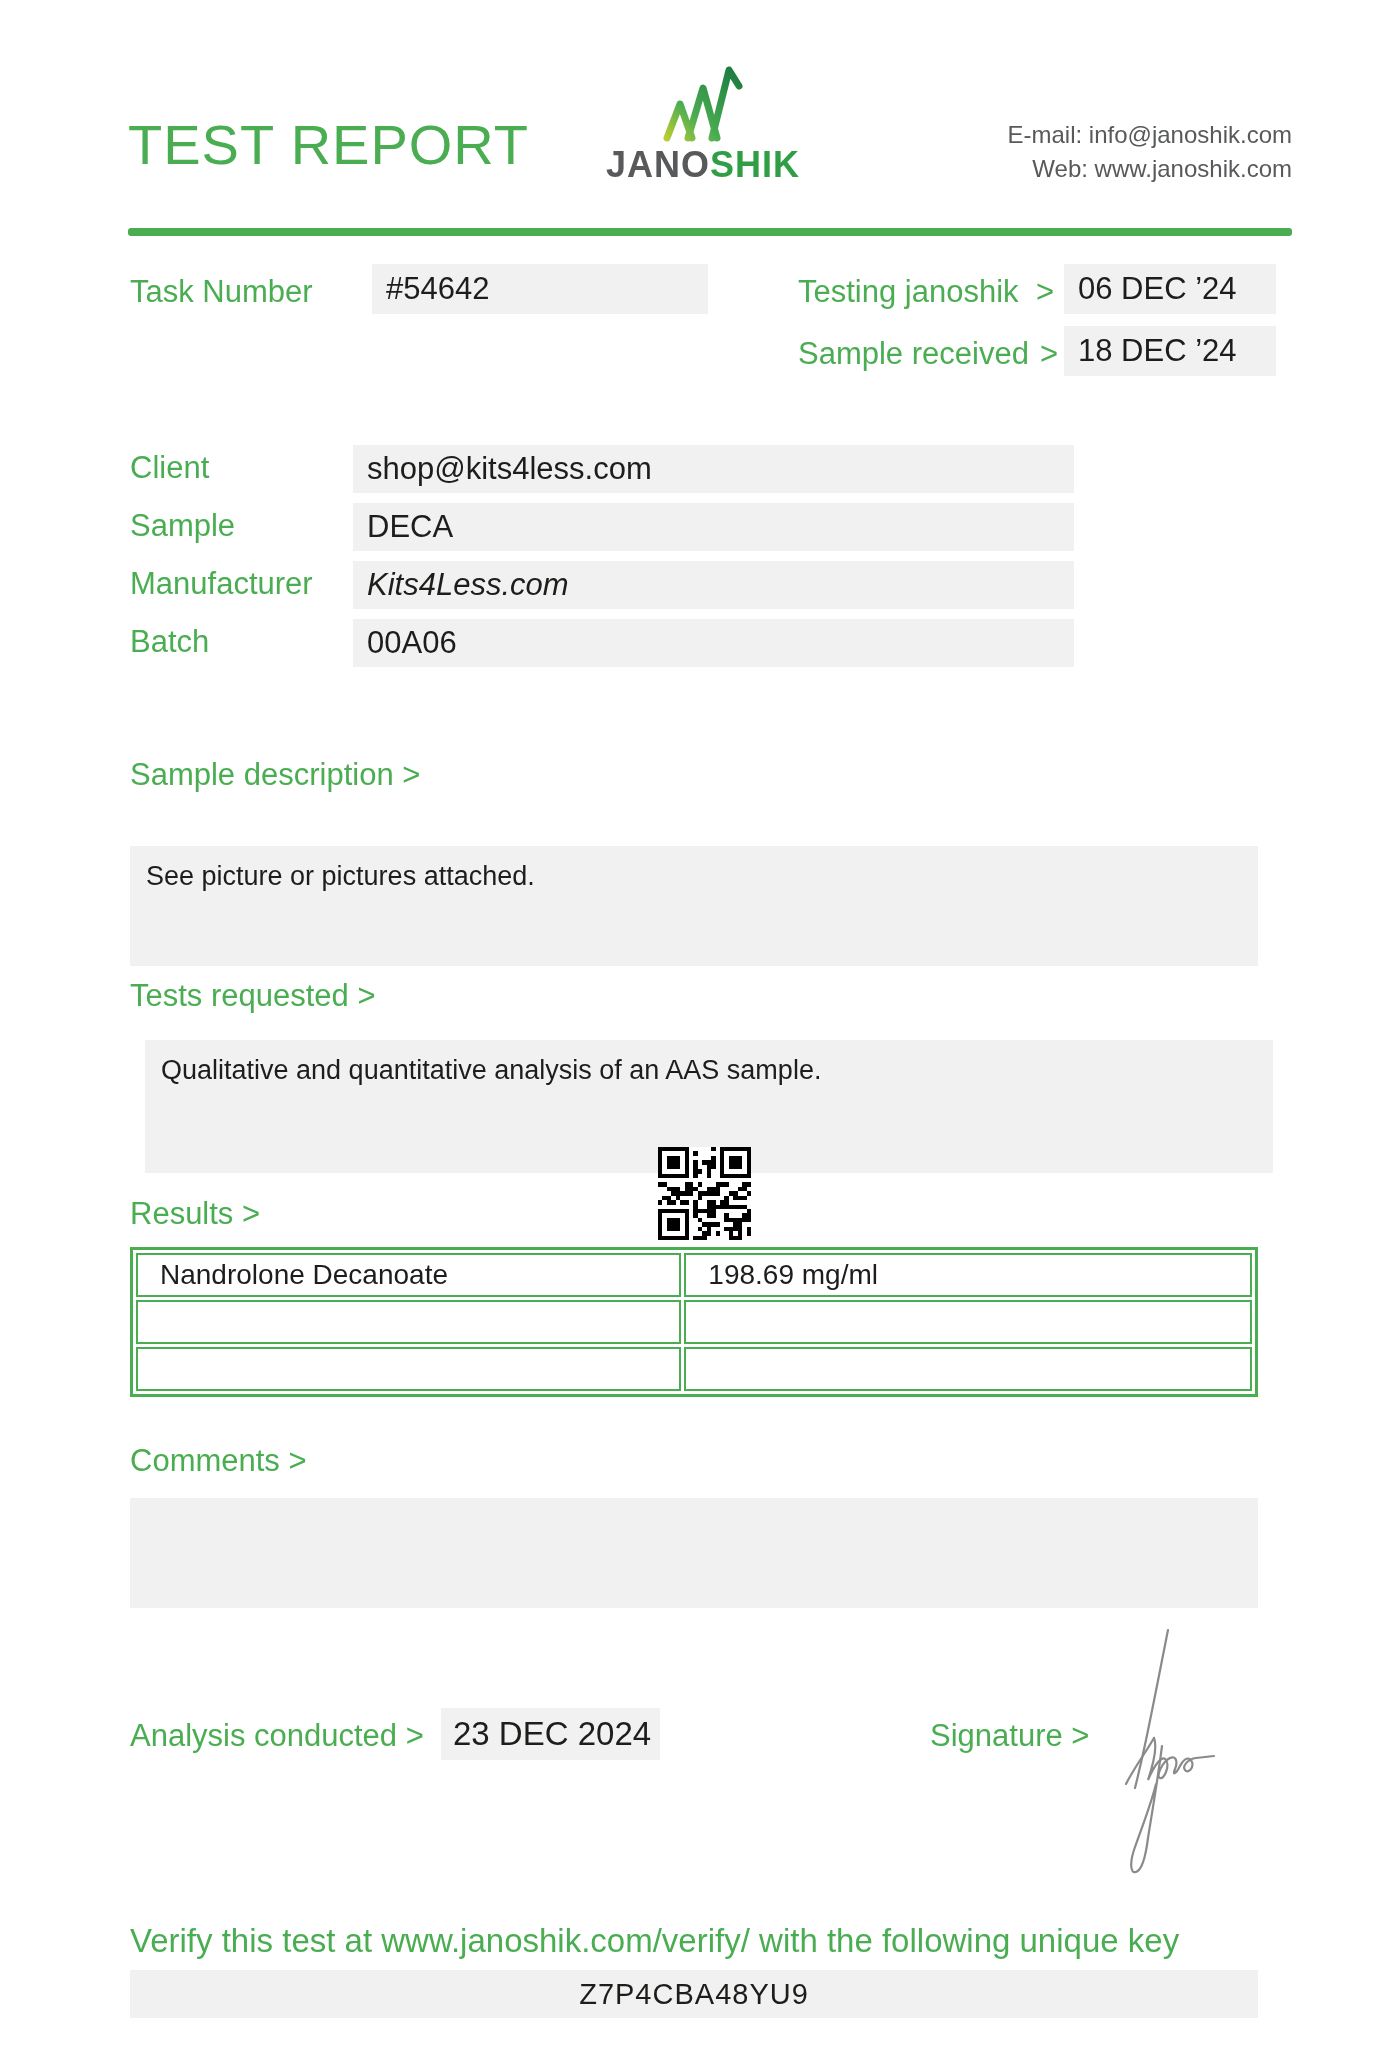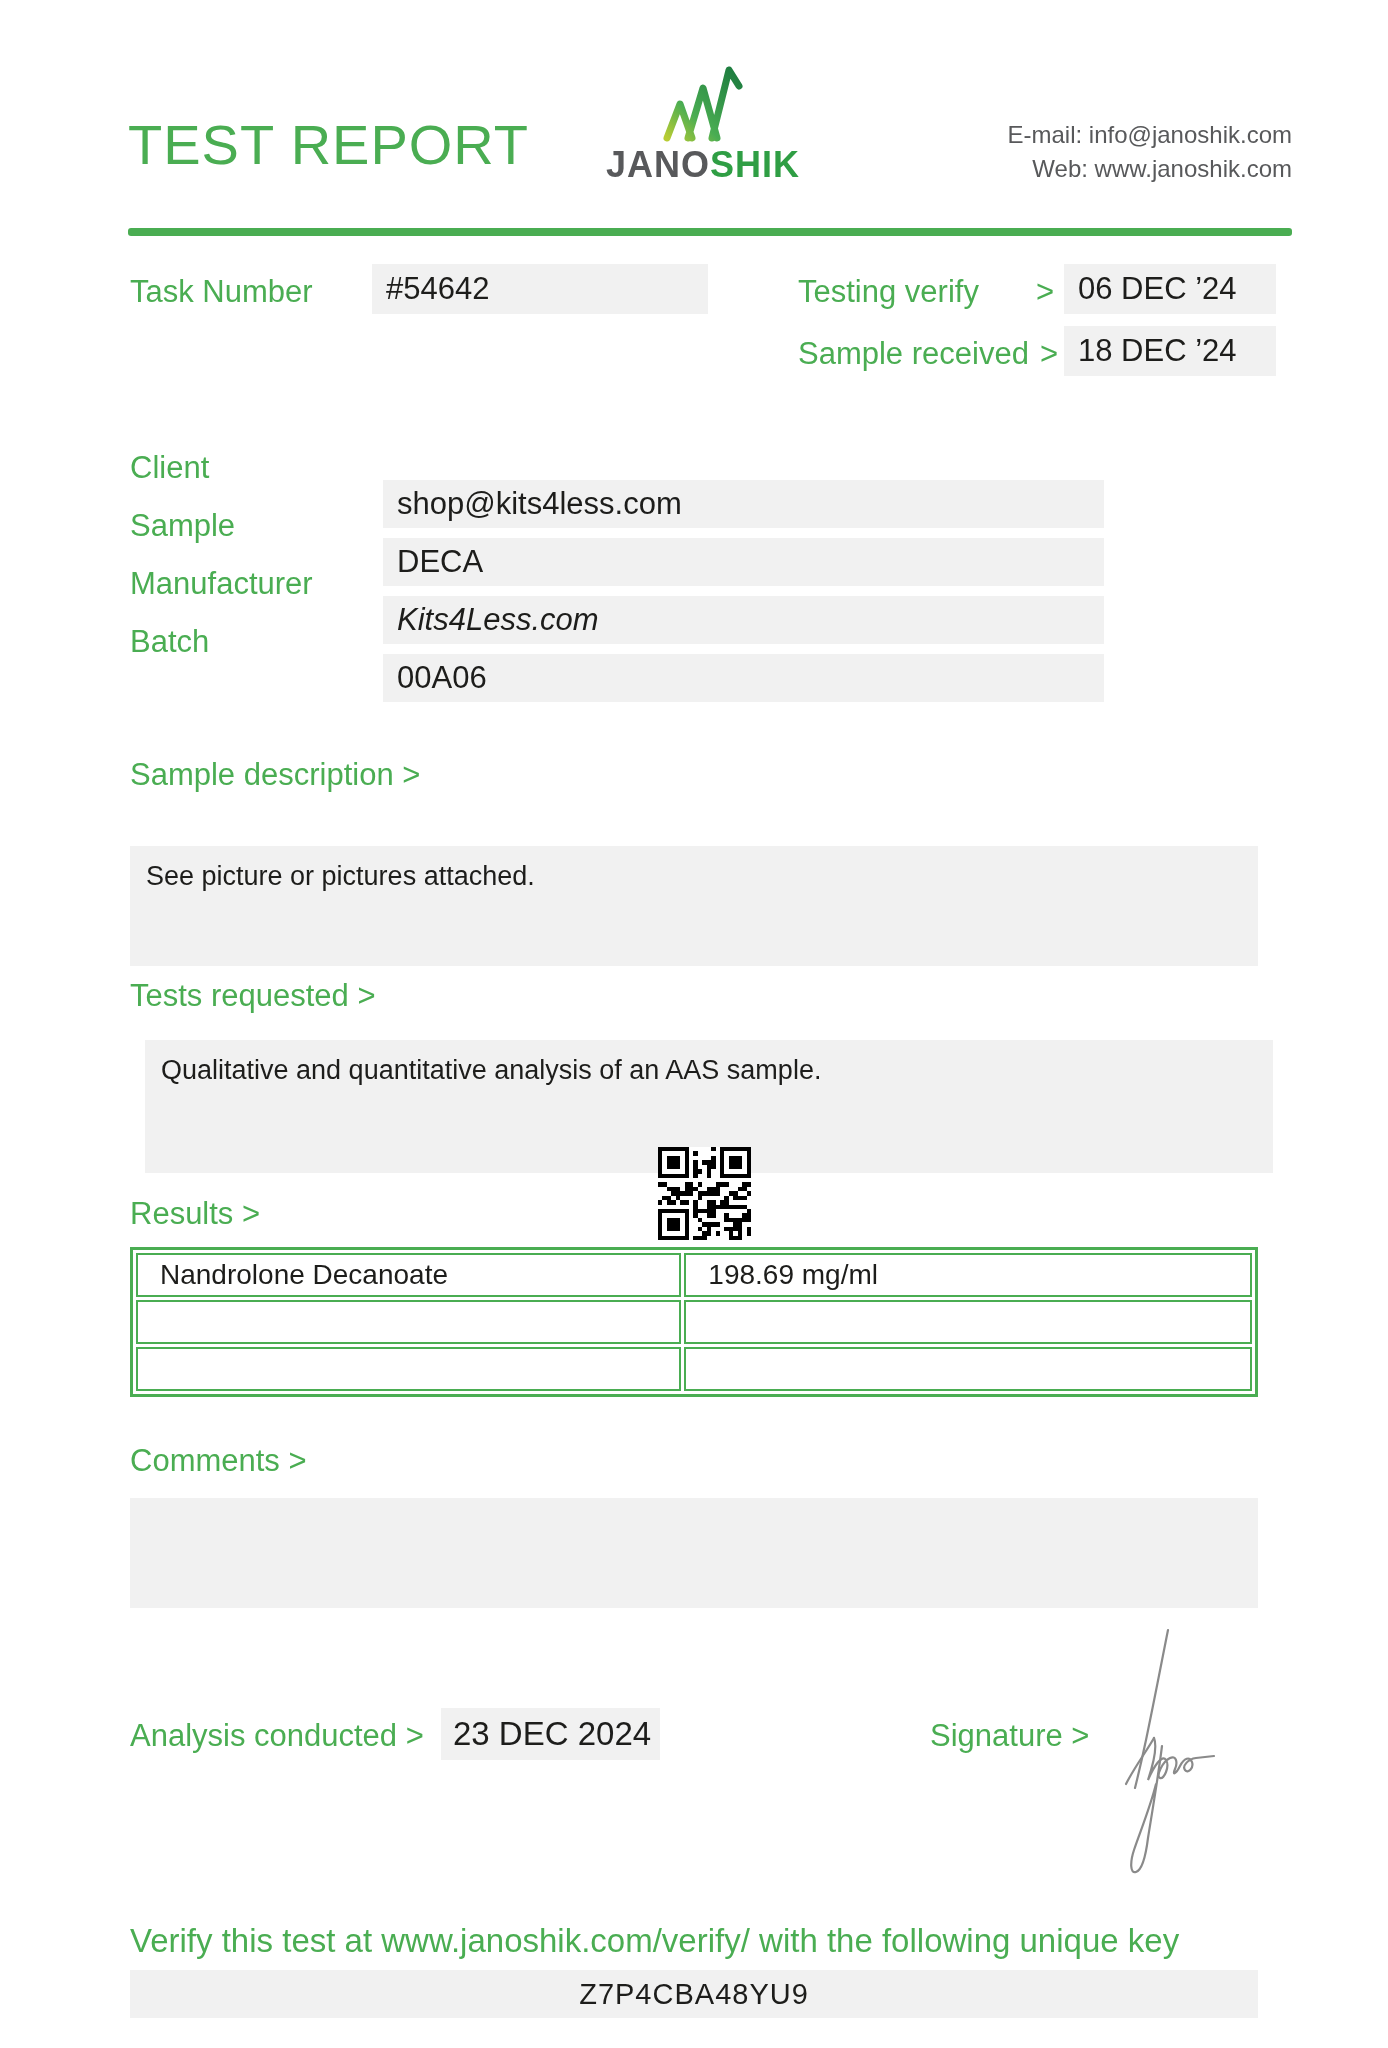--- a/index.html
+++ b/index.html
@@ -29,21 +29,21 @@
   .gbox .val{font-size:31px;line-height:50px;padding-left:14px;color:var(--ink);white-space:nowrap;}
   .task-label{left:130px;top:274px;}
   .task-box{left:372px;top:264px;width:336px;height:50px;}
   .ordered-label{left:798px;top:274px;}
   .arrow-1{left:1036px;top:274px;}
   .ordered-box{left:1064px;top:264px;width:212px;height:50px;}
   .received-label{left:798px;top:336px;}
   .arrow-2{left:1040px;top:336px;}
   .received-box{left:1064px;top:326px;width:212px;height:50px;}
   .info-label{left:130px;}
-  .info-box{left:383px;width:721px;height:48px;margin-top:35px;}
+  .info-box{left:353px;width:721px;height:48px;}
   .info-box .val{line-height:48px;}
   .il0{top:450px;} .ib0{top:445px;}
   .il1{top:508px;} .ib1{top:503px;}
   .il2{top:566px;} .ib2{top:561px;font-style:italic;}
   .il3{top:624px;} .ib3{top:619px;}
   
   .heading{font-size:31px;color:var(--accent);white-space:nowrap;}
   .h-desc{left:130px;top:757px;}
   .box-desc{left:130px;top:818px;width:1128px;height:120px;margin-top:28px;}
   .box-tests{left:145px;top:1040px;width:1128px;height:133px;}
@@ -98,21 +98,21 @@
     <div>Web: www.janoshik.com</div>
   </div>
 
   <div class="abs divider"></div>
 
   <div class="abs lbl task-label">Task Number</div>
   <div class="gbox task-box">
     <div class="val">#54642</div>
   </div>
 
-  <div class="abs lbl ordered-label">Testing verify</div>
+  <div class="abs lbl ordered-label">Testing janoshik</div>
   <div class="abs lbl arrow-1">&gt;</div>
   <div class="gbox ordered-box">
     <div class="val">06 DEC ’24</div>
   </div>
 
   <div class="abs lbl received-label">Sample received</div>
   <div class="abs lbl arrow-2">&gt;</div>
   <div class="gbox received-box">
     <div class="val">18 DEC ’24</div>
   </div>

